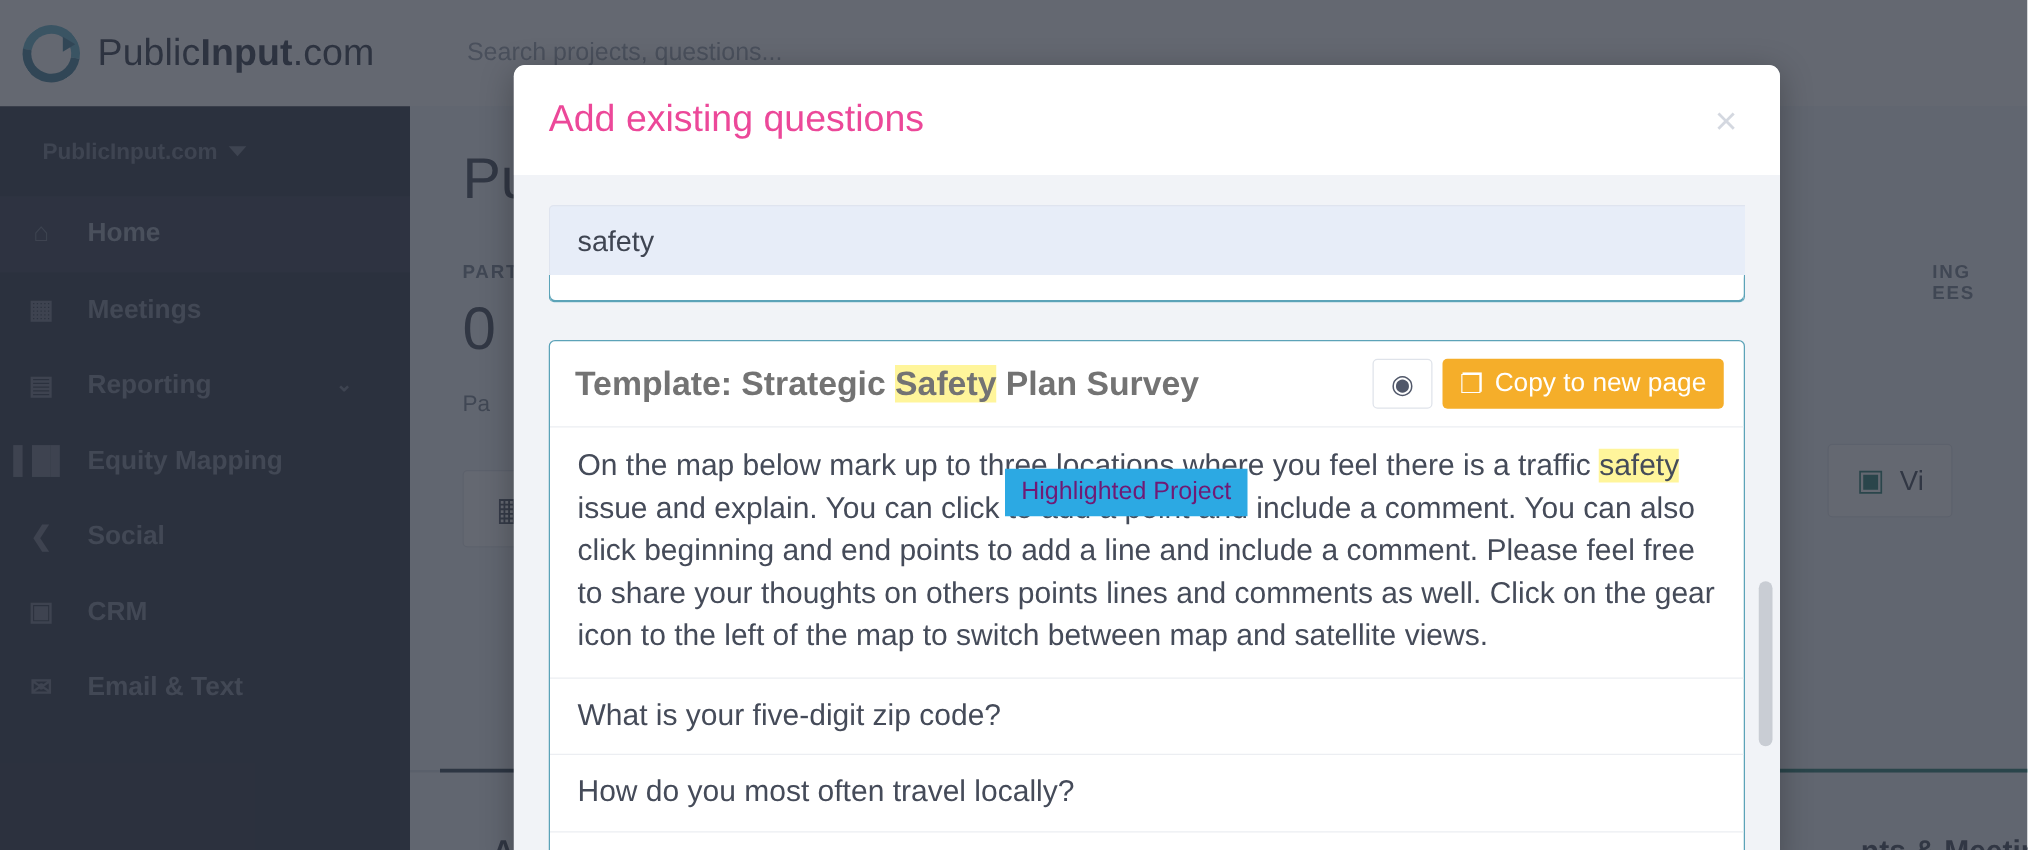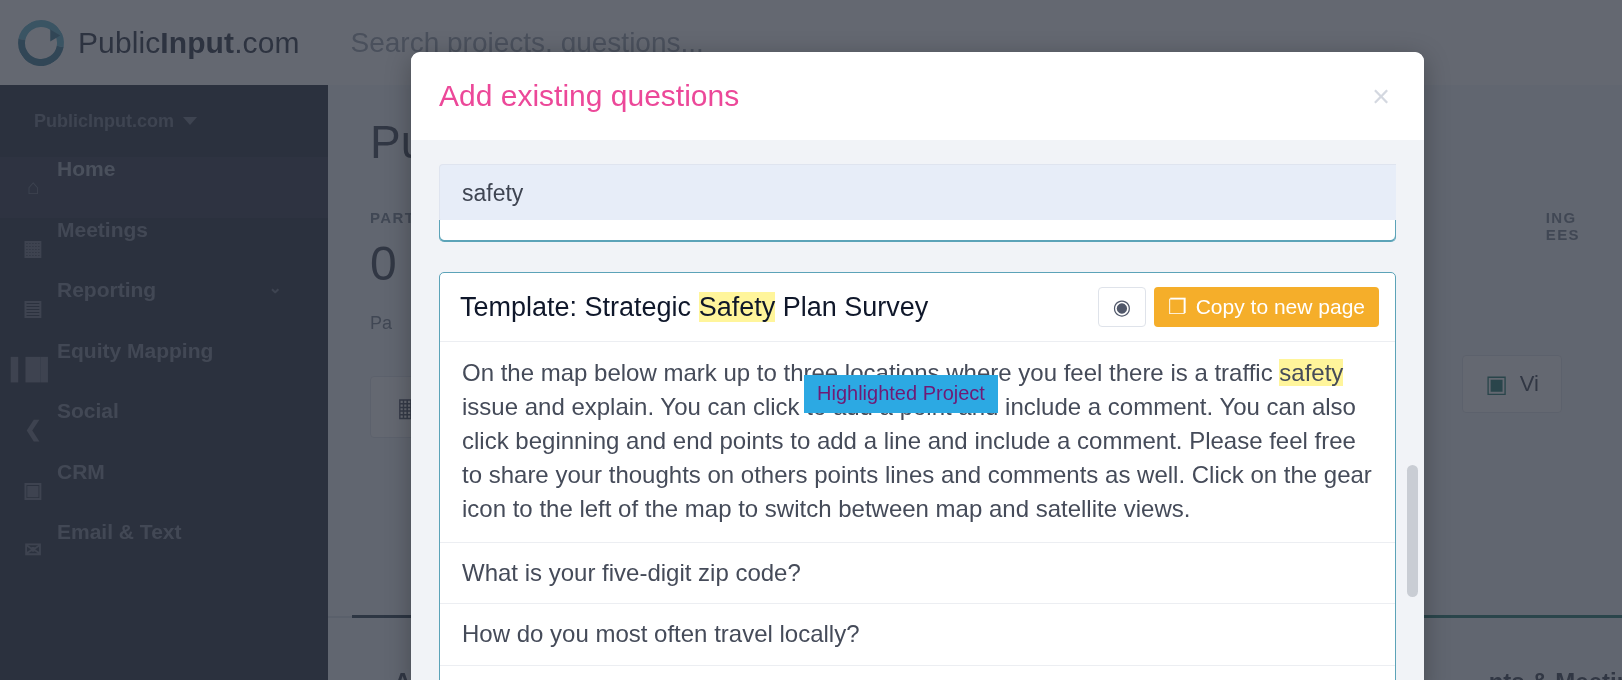--- a/index.html
+++ b/index.html
@@ -33,38 +33,38 @@
     content:""; position:absolute; right:-5px; top:12px;
     width:0;height:0;border-left:10px solid #3d7d96;
     border-top:6px solid transparent;border-bottom:6px solid transparent;
     transform: rotate(35deg);
   }
   .brand-text { font-size: 30px; color: #2c3243; letter-spacing: .1px; white-space: nowrap;}
   .brand-text b { font-weight: 700; }
   .brand-text .dotcom { color: #2c3243; font-weight: 400;}
 
   .top-search {
-    margin-left: 51px; font-size: 28px; color: #9aa1ad; white-space: nowrap;
+    margin-left: 74px; font-size: 20px; color: #9aa1ad; white-space: nowrap;
   }
 
   .sidebar {
     position: absolute; left: 0; top: 85px; width: 328px; bottom: 0;
     background: #262c3a;
   }
   .org-switch {
     height: 72px; display: flex; align-items: center; padding-left: 34px;
     color: #6d7585; font-size: 18px; font-weight: 600; gap: 9px;
   }
   .caret-down {
     width: 0; height: 0; border-left: 7px solid transparent;
     border-right: 7px solid transparent; border-top: 8px solid #6d7585;
   }
   .nav-item {
-    height: 60.5px; display: flex; 
-    padding-left: 16px; gap: 7px;
+    height: 60.5px; display: flex; align-items: center;
+    padding-left: 16px; gap: 20px;
     color: #7d8492; font-size: 21px; font-weight: 700;
   }
   .nav-item.active { background: #2e3547; color: #9ba2af; }
   .nav-ico {
     width: 34px; text-align: center; font-size: 21px; color: #6b7280;
     display: inline-flex; align-items: center; justify-content: center;
   }
   .nav-chev { margin-left: auto; margin-right: 46px; font-size: 16px; color: #6d7585; }
 
   .content {
@@ -147,21 +147,21 @@
     position: relative; top: -20px; height: 22px;
   }
   .card {
     background: #ffffff; border: 1px solid #5ca3b8; border-radius: 5px;
     overflow: hidden;
   }
   .card-head {
     display: flex; align-items: center; padding: 14px 16px 14px 20px; gap: 0;
     min-height: 64px;
   }
-  .card-title { font-size: 27px; color: #0f172a; font-weight: 400; }
+  .card-title { font-size: 27px; color: #737373; font-weight: 700; }
   .hl { background: #fff59b; }
   .card-actions { margin-left: auto; display: flex; align-items: center; gap: 8px; }
   .eye-btn {
     width: 48px; height: 40px; border: 1px solid #dfe3ea; background: #fff;
     border-radius: 4px; display: flex; align-items: center; justify-content: center;
     color: #51586a; font-size: 21px; cursor: pointer;
   }
   .copy-btn {
     height: 40px; background: #f5ae2a; color: #ffffff; border: none; border-radius: 4px;
     padding: 0 14px; display: flex; align-items: center; gap: 9px;

